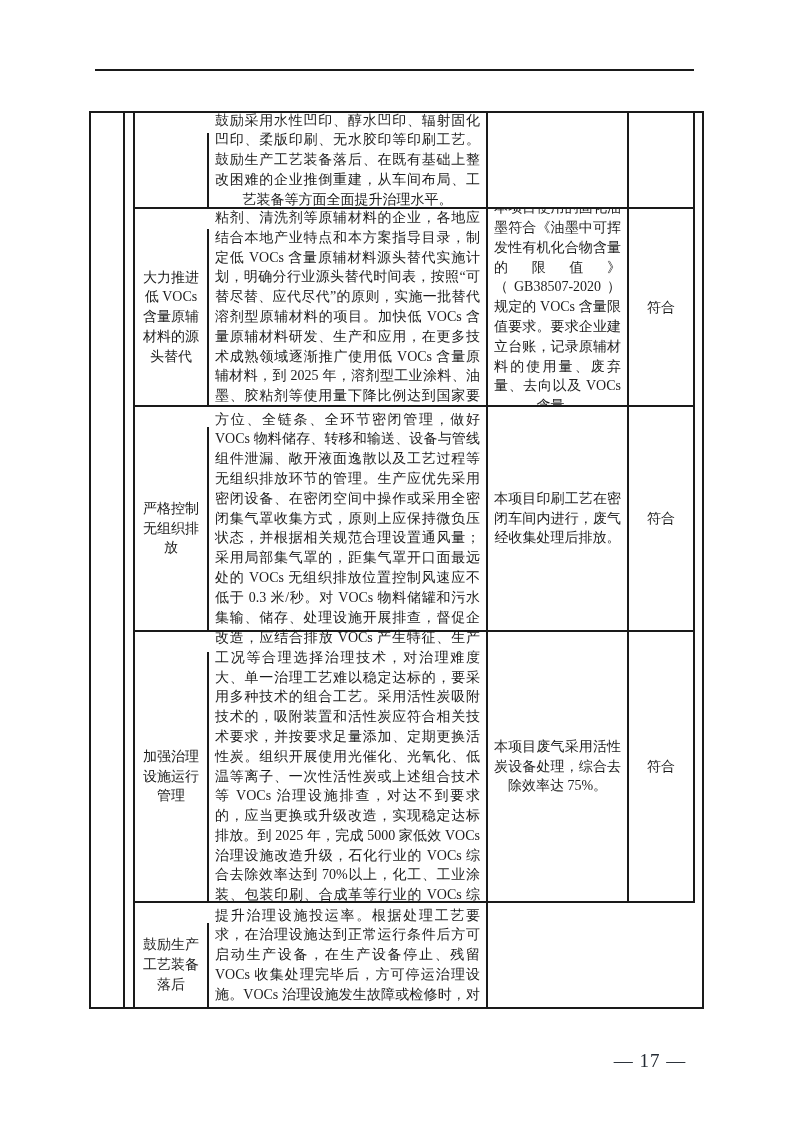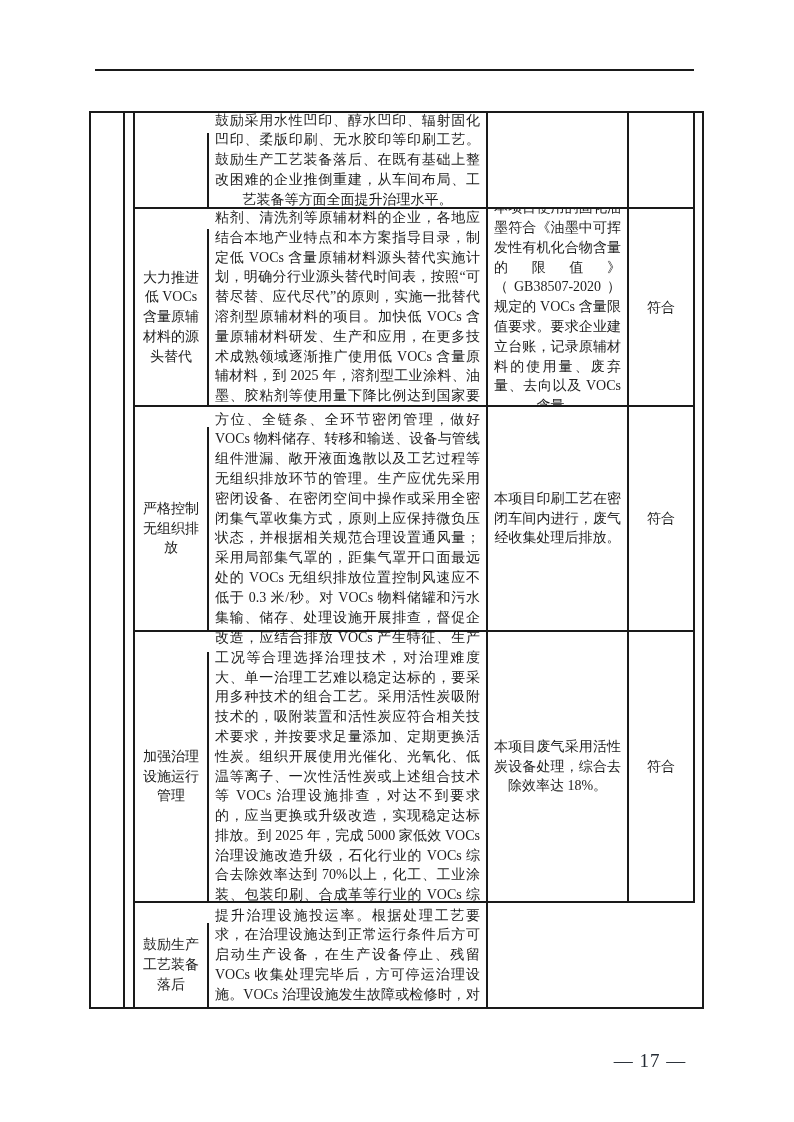--- a/index.html
+++ b/index.html
@@ -126,21 +126,21 @@
       <div>符合</div>
     </div>
 
     <div class="cell c-label r4 label-cell">
       <div>加强治理设施运行管理</div>
     </div>
     <div class="cell c-req r4 text-cell">
       <div class="jtext">企业新建治理设施或对现有治理设施实施改造，应结合排放 VOCs 产生特征、生产工况等合理选择治理技术，对治理难度大、单一治理工艺难以稳定达标的，要采用多种技术的组合工艺。采用活性炭吸附技术的，吸附装置和活性炭应符合相关技术要求，并按要求足量添加、定期更换活性炭。组织开展使用光催化、光氧化、低温等离子、一次性活性炭或上述组合技术等 VOCs 治理设施排查，对达不到要求的，应当更换或升级改造，实现稳定达标排放。到 2025 年，完成 5000 家低效 VOCs 治理设施改造升级，石化行业的 VOCs 综合去除效率达到 70%以上，化工、工业涂装、包装印刷、合成革等行业的 VOCs 综合去除效率达到 60%以上。</div>
     </div>
     <div class="cell c-eval r4 text-cell">
-      <div class="jtext">本项目废气采用活性炭设备处理，综合去除效率达 18%。</div>
+      <div class="jtext">本项目废气采用活性炭设备处理，综合去除效率达 75%。</div>
     </div>
     <div class="cell c-concl r4 concl-cell">
       <div>符合</div>
     </div>
 
     <div class="cell c-label r5 label-cell no-bottom">
       <div>鼓励生产工艺装备落后</div>
     </div>
     <div class="cell c-req r5 text-cell no-bottom">
       <div class="jtext">按照治理设施较生产设备“先启后停”的原则提升治理设施投运率。根据处理工艺要求，在治理设施达到正常运行条件后方可启动生产设备，在生产设备停止、残留 VOCs 收集处理完毕后，方可停运治理设施。VOCs 治理设施发生故障或检修时，对应生产设备</div>

